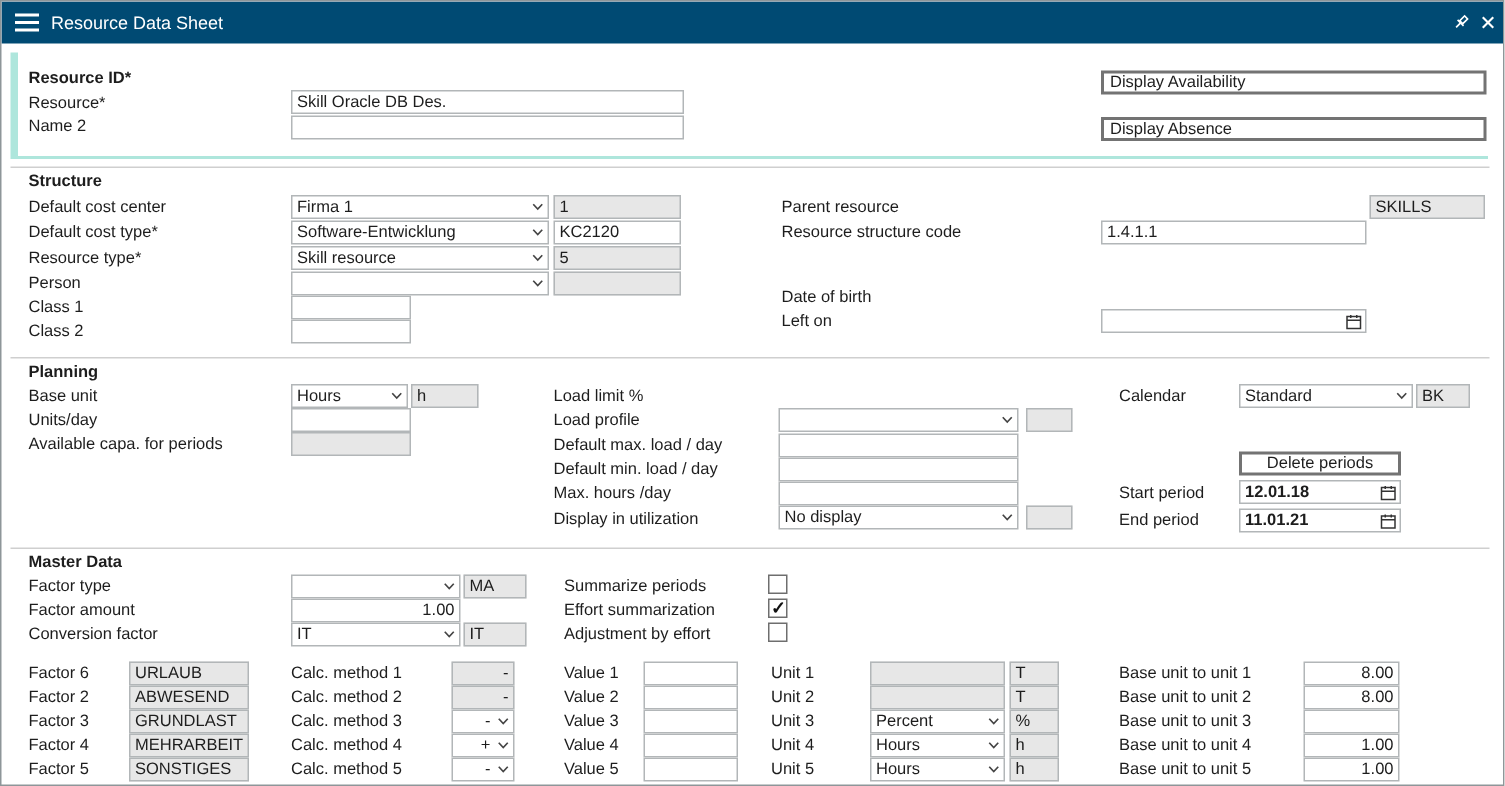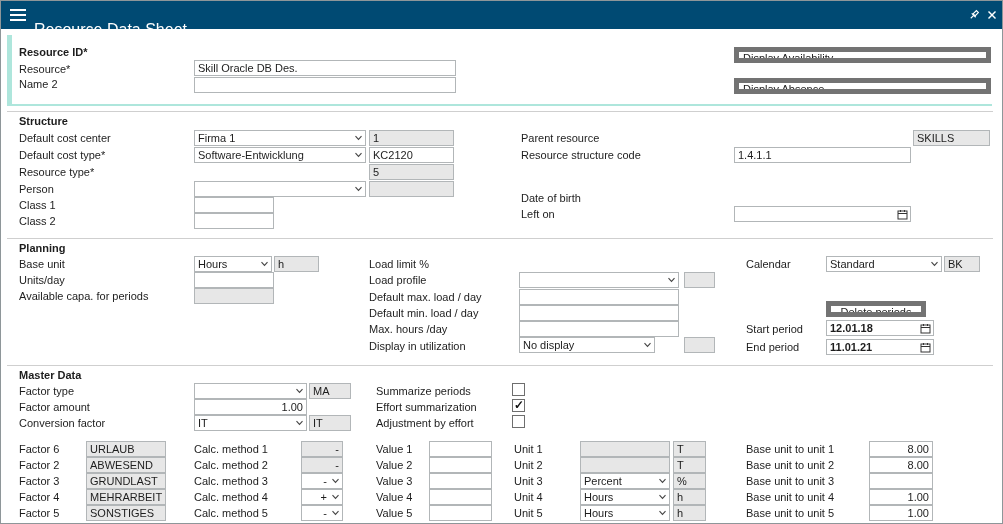--- a/index.html
+++ b/index.html
@@ -1,37 +1,37 @@
 <!DOCTYPE html>
 <html><head>
 <meta charset="utf-8">
 <style>
   * { box-sizing: border-box; }
   html,body { margin:0; padding:0; background:#d6d6d6; }
   body { font-family:"Liberation Sans", sans-serif; font-size:11px; color:#1d1d1d; }
   #win { position:relative; width:1003px; height:524px; background:#fff; border:1px solid #8e9699; overflow:hidden; }
 
   .titlebar { position:absolute; left:0; top:0; width:100%; height:28px; background:#004a73; color:#fff; }
-  .titlebar .title { position:absolute; left:33px; top:20px; font-size:16px; }
+  .titlebar .title { position:absolute; left:33px; top:7px; font-size:12px; }
   .burger { position:absolute; left:9px; top:8px; width:16px; height:12px; cursor:pointer; }
   .burger i { display:block; height:2px; background:#fff; margin-bottom:3px; }
   .tb-icon { position:absolute; top:8px; cursor:pointer; line-height:0; }
 
   .lbl { position:absolute; height:14px; line-height:14px; white-space:nowrap; }
   .b { font-weight:bold; }
   .fld { position:absolute; height:16px; line-height:14px; border:1px solid #b2b6b8; background:#fff; padding:0 3px; white-space:nowrap; overflow:hidden; }
   .ro { background:#e7e7e7; }
   .ta-r { text-align:right; }
   .dd { padding-right:14px; }
   .ddr { text-align:right; padding-right:15px; }
   .chev { position:absolute; right:2px; top:4px; line-height:0; }
   .chev svg path { stroke:#444; fill:none; stroke-width:1.1; }
   .calico { position:absolute; right:2px; top:2px; line-height:0; cursor:pointer; }
   .calico svg rect, .calico svg line { stroke:#333; fill:none; stroke-width:1; }
-  .btn { position:absolute; height:16px; line-height:13px; border:5px solid #737373; background:#fff; padding:0 4px; cursor:pointer; white-space:nowrap; overflow:hidden; }
+  .btn { position:absolute; height:16px; line-height:13px; border:2px solid #737373; background:#fff; padding:0 4px; cursor:pointer; white-space:nowrap; overflow:hidden; }
   .btn.center { text-align:center; }
   .chk { position:absolute; width:13px; height:13px; border:1px solid #6e6e6e; background:#fff; cursor:pointer; }
   .chk.checked::after { content:"\2713"; position:absolute; left:1px; top:-2px; font-size:12px; font-weight:bold; color:#111; }
   .teal { position:absolute; background:#aee6dc; }
   .secline { position:absolute; left:6px; width:986px; height:1px; background:#cfcfcf; }
   .sect { position:absolute; font-weight:bold; height:14px; line-height:14px; }
   .dateval { font-weight:bold; }
 </style>
 </head>
 <body>
@@ -90,20 +90,26 @@
   <div class="lbl" style="left:18px;top:147px;">Default cost type*</div>
   <div class="fld dd" style="left:193px;top:146px;width:172px;">
     <span>Software-Entwicklung</span>
     <span class="chev"><svg width="9" height="6" viewBox="0 0 9 6">
           <path d="M1.5 1.2 L4.5 4.4 L7.5 1.2"></path>
         </svg></span>
   </div>
   <div class="fld" style="left:368px;top:146px;width:85px;">KC2120</div>
 
   <div class="lbl" style="left:18px;top:164px;">Resource type*</div>
+  <div class="fld dd" style="left:193px;top:163px;width:172px;">
+    <span>Skill resource</span>
+    <span class="chev"><svg width="9" height="6" viewBox="0 0 9 6">
+          <path d="M1.5 1.2 L4.5 4.4 L7.5 1.2"></path>
+        </svg></span>
+  </div>
   <div class="fld ro" style="left:368px;top:163px;width:85px;">5</div>
 
   <div class="lbl" style="left:18px;top:181px;">Person</div>
   <div class="fld dd" style="left:193px;top:180px;width:172px;">
     <span></span>
     <span class="chev"><svg width="9" height="6" viewBox="0 0 9 6">
           <path d="M1.5 1.2 L4.5 4.4 L7.5 1.2"></path>
         </svg></span>
   </div>
   <div class="fld ro" style="left:368px;top:180px;width:85px;"></div>
@@ -163,38 +169,38 @@
   <div class="lbl" style="left:368px;top:289px;">Default max. load / day</div>
   <div class="fld" style="left:518px;top:288px;width:160px;"></div>
 
   <div class="lbl" style="left:368px;top:305px;">Default min. load / day</div>
   <div class="fld" style="left:518px;top:304px;width:160px;"></div>
 
   <div class="lbl" style="left:368px;top:321px;">Max. hours /day</div>
   <div class="fld" style="left:518px;top:320px;width:160px;"></div>
 
   <div class="lbl" style="left:368px;top:338px;">Display in utilization</div>
-  <div class="fld dd" style="left:518px;top:336px;width:136px;">
+  <div class="fld dd" style="left:518px;top:336px;width:160px;">
     <span>No display</span>
     <span class="chev"><svg width="9" height="6" viewBox="0 0 9 6">
           <path d="M1.5 1.2 L4.5 4.4 L7.5 1.2"></path>
         </svg></span>
   </div>
   <div class="fld ro" style="left:683px;top:336px;width:31px;"></div>
 
   <div class="lbl" style="left:745px;top:256px;">Calendar</div>
   <div class="fld dd" style="left:825px;top:255px;width:116px;">
     <span>Standard</span>
     <span class="chev"><svg width="9" height="6" viewBox="0 0 9 6">
           <path d="M1.5 1.2 L4.5 4.4 L7.5 1.2"></path>
         </svg></span>
   </div>
   <div class="fld ro" style="left:943px;top:255px;width:36px;">BK</div>
 
-  <div class="btn center" style="left:825px;top:300px;width:100px;">Delete periods</div>
+  <div class="btn center" style="left:825px;top:300px;width:108px;">Delete periods</div>
 
   <div class="lbl" style="left:745px;top:321px;">Start period</div>
   <div class="fld" style="left:825px;top:319px;width:108px;padding-right:16px;">
     <span class="dateval">12.01.18</span>
     <span class="calico"><svg width="11" height="11" viewBox="0 0 11 11">
           <rect x="1" y="2" width="9" height="8"></rect>
           <line x1="1" y1="4.5" x2="10" y2="4.5"></line>
           <line x1="3.5" y1="1" x2="3.5" y2="3"></line>
           <line x1="7.5" y1="1" x2="7.5" y2="3"></line>
         </svg></span>

